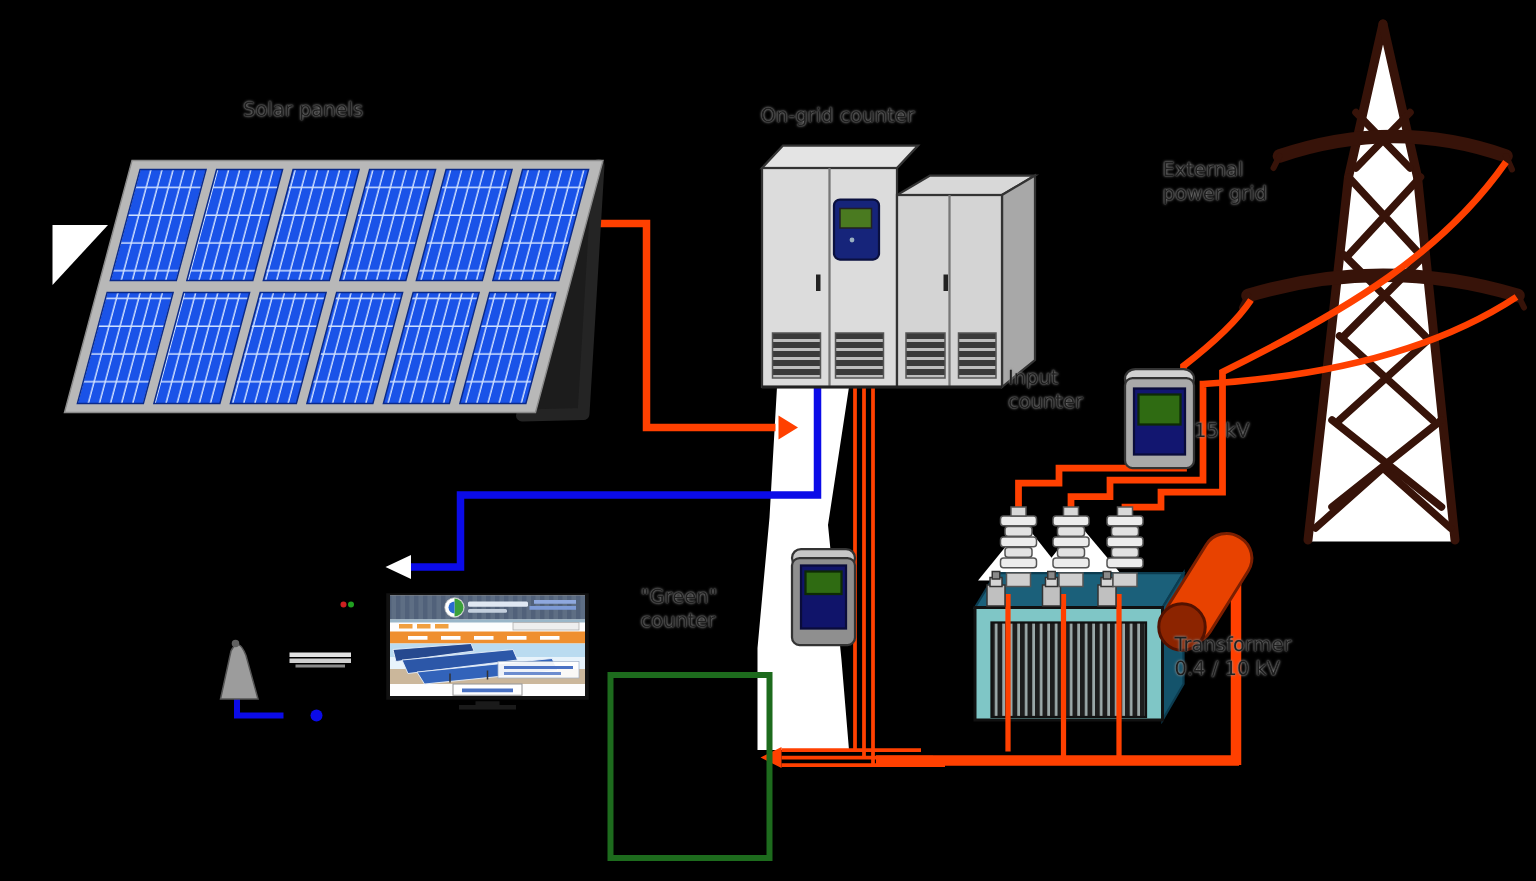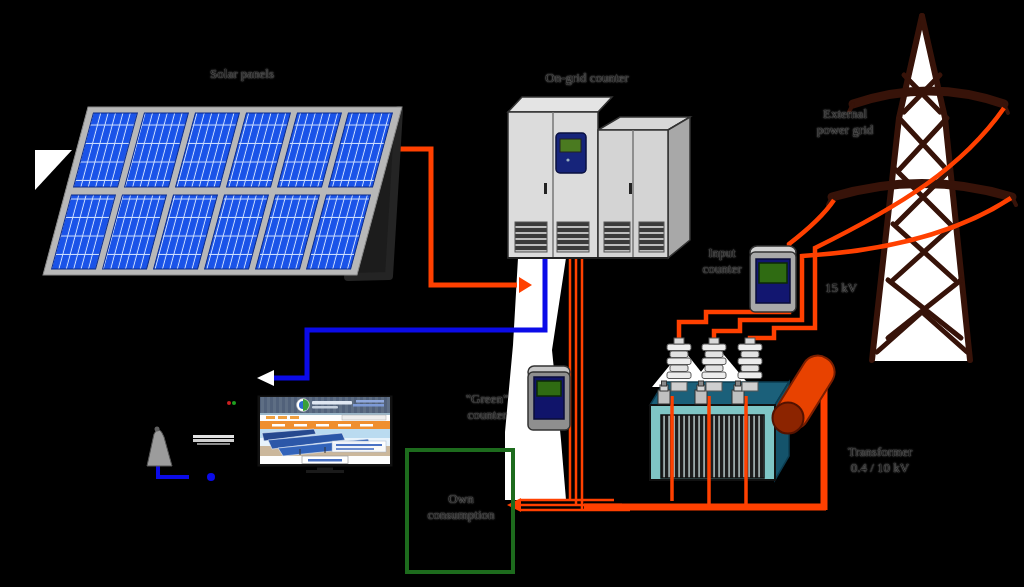--- a/index.html
+++ b/index.html
@@ -1,21 +1,21 @@
 <!DOCTYPE html>
 <html><head>
 <meta charset="utf-8">
 <style>
   html,body{margin:0;padding:0;background:#000;}
   .stage{position:relative;width:1024px;height:587px;background:#000;overflow:hidden;
          font-family:"DejaVu Sans", sans-serif;}
   .stage svg{position:absolute;left:0;top:0;}
   .lbl{position:absolute;font-size:13px;line-height:16px;color:#1f1f1f;
        text-shadow:0 0 2px #9a9a9a,0 0 1px #7d7d7d;
-       text-align:center;white-space:pre-line;pointer-events:none;font-family:Liberation Serif, serif;}
+       white-space:pre-line;pointer-events:none;}
 </style>
 </head>
 <body>
 
 <div class="stage">
 
 <svg width="1024" height="587" viewBox="0 0 1024 587">
   <defs>
     <pattern id="cells" width="7.4" height="18.5" patternUnits="userSpaceOnUse">
       <rect width="7.4" height="18.5" fill="#1a53e8"></rect>
@@ -283,18 +283,16 @@
 
 <div class="lbl" style="left:162px;top:66px;width:160px;">Solar panels</div>
 <div class="lbl" style="left:507px;top:70px;width:160px;">On-grid counter</div>
 <div class="lbl" style="left:775px;top:106px;width:140px;">External
 power grid</div>
 <div class="lbl" style="left:672px;top:245px;width:100px;">Input
 counter</div>
 <div class="lbl" style="left:796px;top:280px;width:90px;">15 kV</div>
 <div class="lbl" style="left:427px;top:391px;width:120px;">"Green"
 counter</div>
-<div class="lbl" style="left:800px;top:423px;width:160px;margin-top:21px;">Transformer
+<div class="lbl" style="left:783px;top:423px;width:160px;">Transformer
 0.4 / 10 kV</div>
-<div class="lbl" style="left:401px;top:491px;width:120px;">Own
-consumption</div>
 
 </div>
 
 </body></html>

